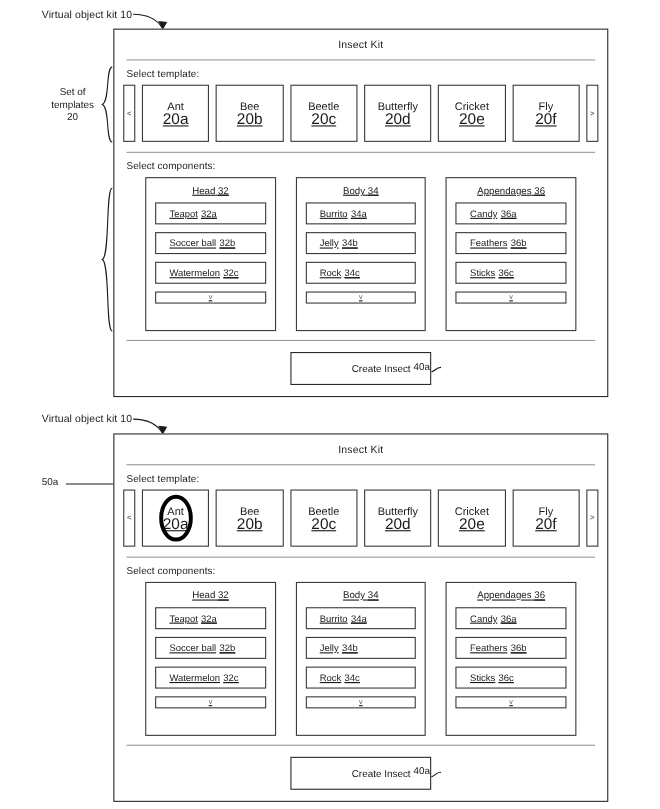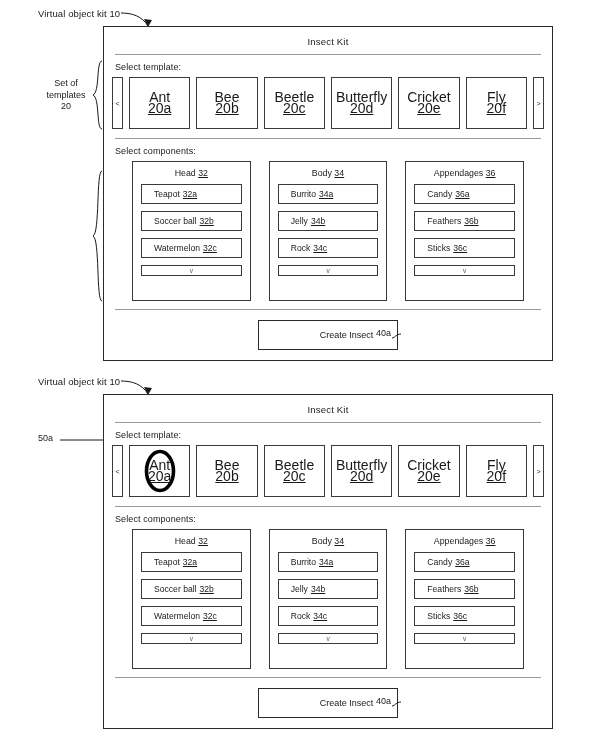--- a/index.html
+++ b/index.html
@@ -98,35 +98,36 @@
     border: 1.1px solid #3a3a3a;
     box-sizing: border-box;
     display: flex;
     flex-direction: column;
     align-items: center;
     justify-content: center;
     background: #fff;
     position: relative;
   }
   .tmpl-name {
-    font-size: 14px;
+    font-size: 10px;
     line-height: 11px;
   }
   .tmpl-ref {
     font-size: 14px;
     line-height: 11px;
     text-decoration: underline;
   }
 
   
   .groups {
     display: flex;
     margin: 0 28px;
     gap: 18px;
     height: 140px;
+    text-decoration: underline;
   }
   .group {
     flex: 1 1 0;
     border: 1.1px solid #3a3a3a;
     box-sizing: border-box;
     padding: 6px 8px 8px 8px;
     background: #fff;
   }
   .group-title {
     text-align: center;
@@ -161,21 +162,21 @@
   }
 
   
   .create-row {
     position: relative;
     margin-top: 10px;
     display: flex;
     justify-content: center;
   }
   .create-btn {
-    width: 140px;
+    width: 128px;
     height: 30px;
     border: 1.2px solid #2a2a2a;
     box-sizing: border-box;
     display: flex;
     align-items: center;
     justify-content: center;
     font-size: 9px;
     background: #fff;
     padding-left: 37px;
   }

